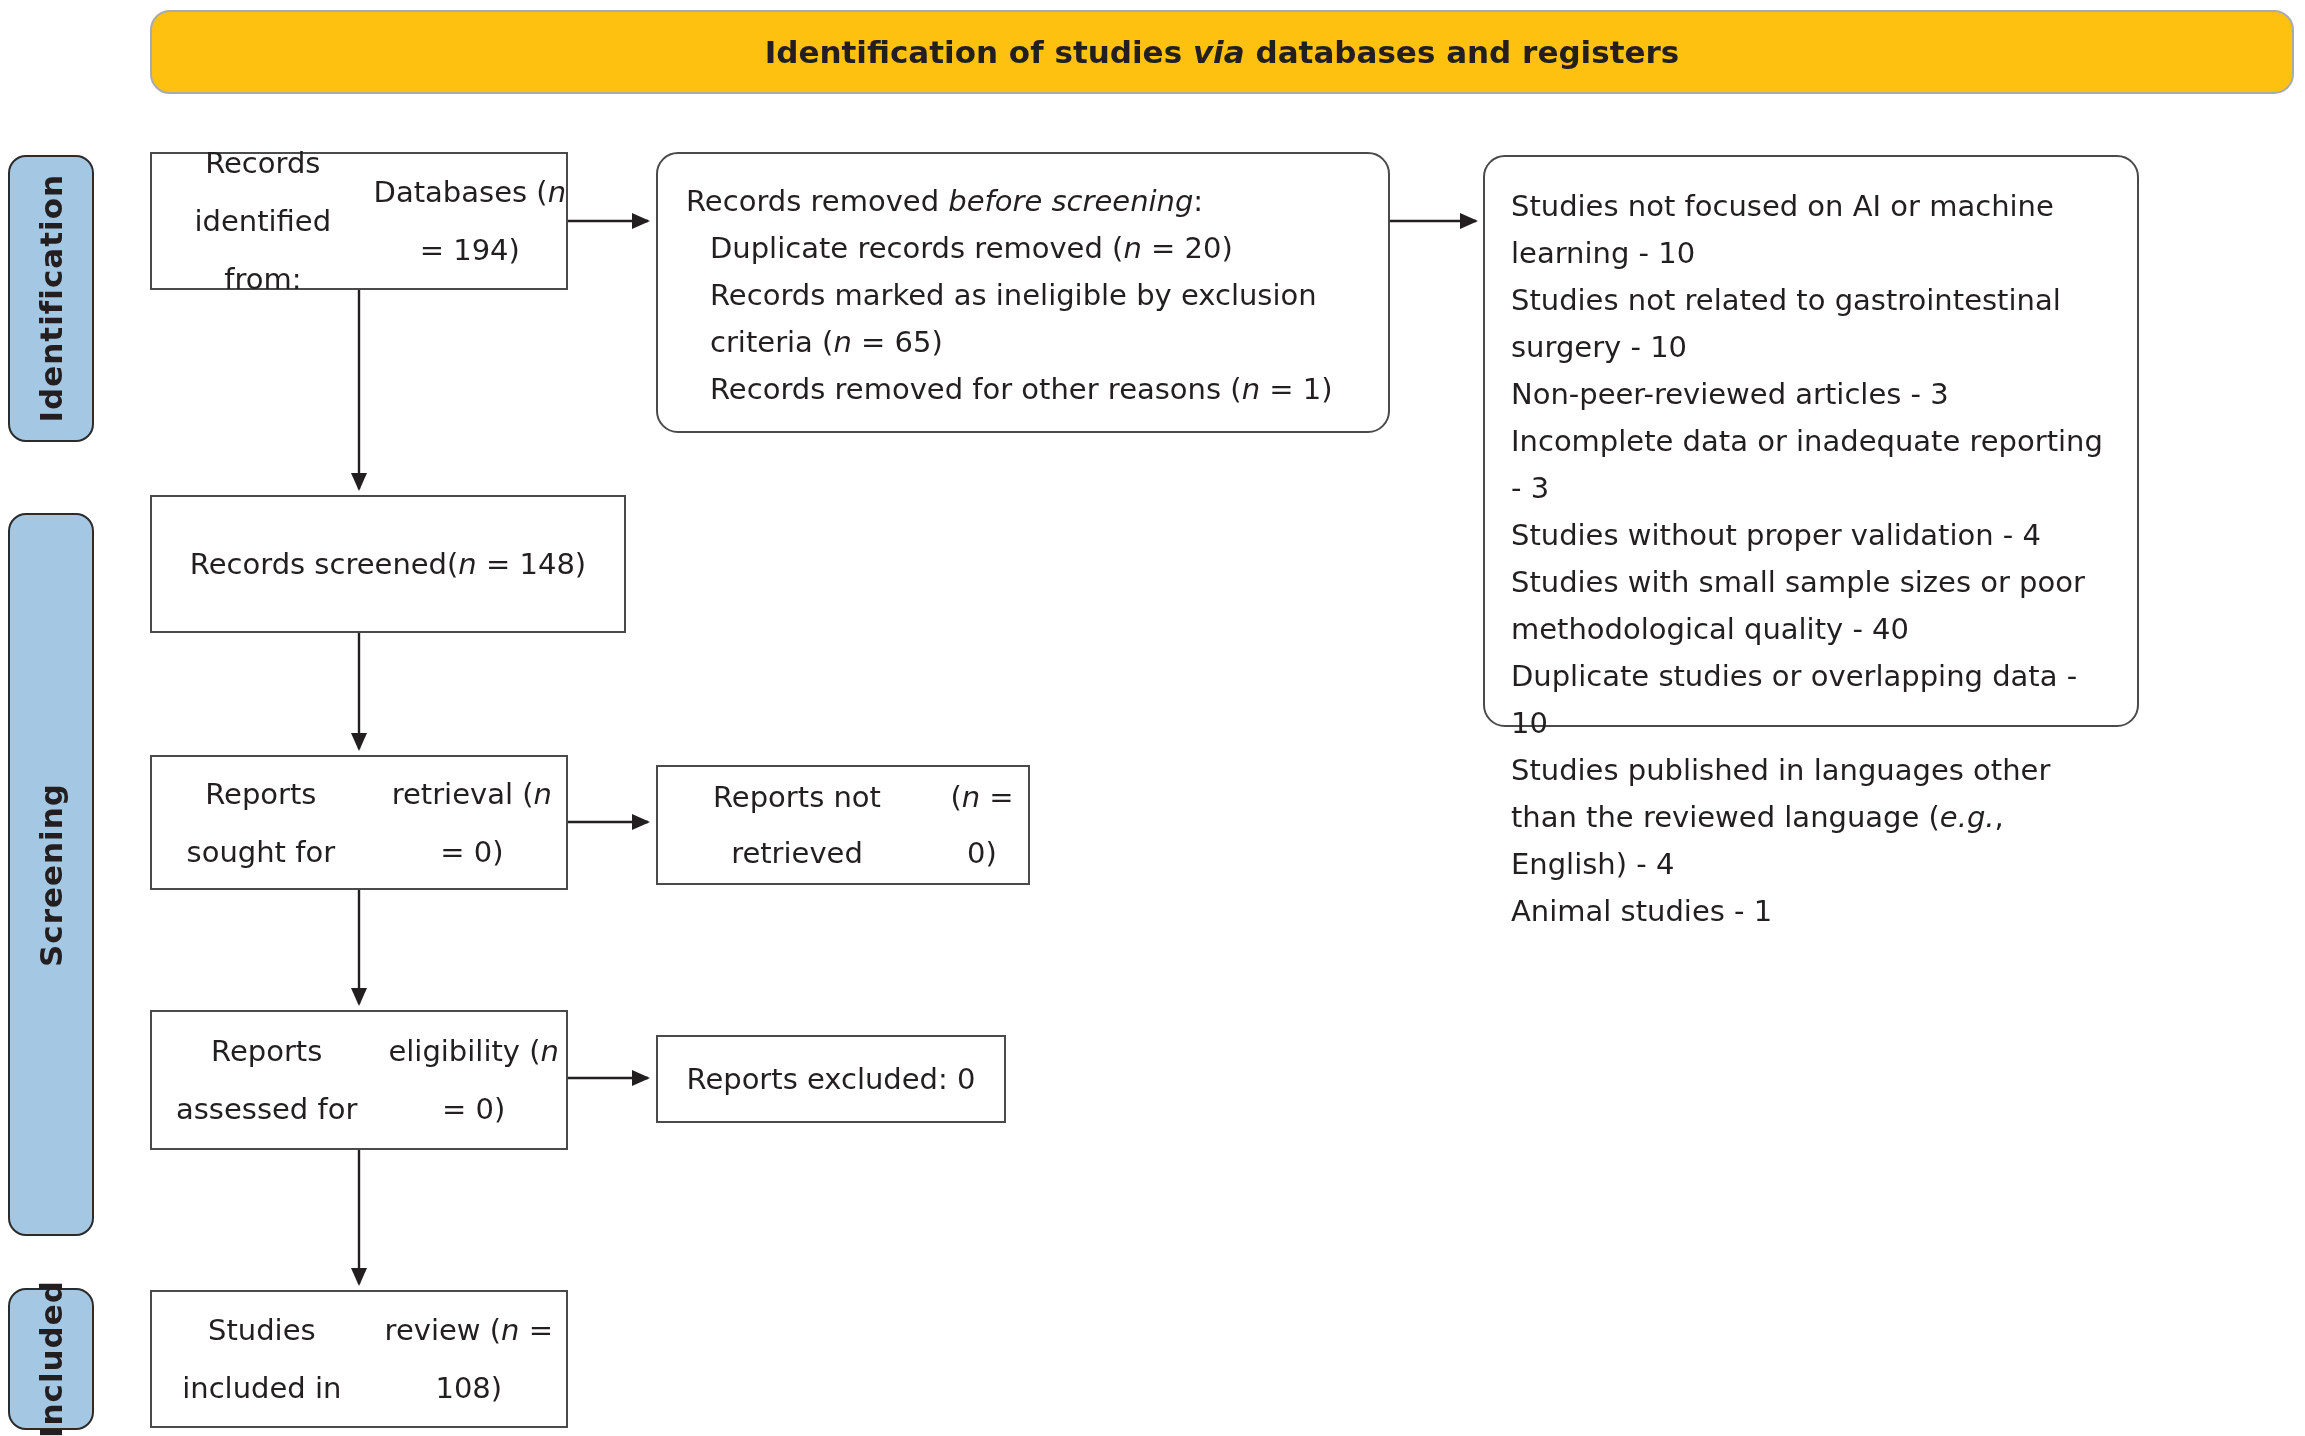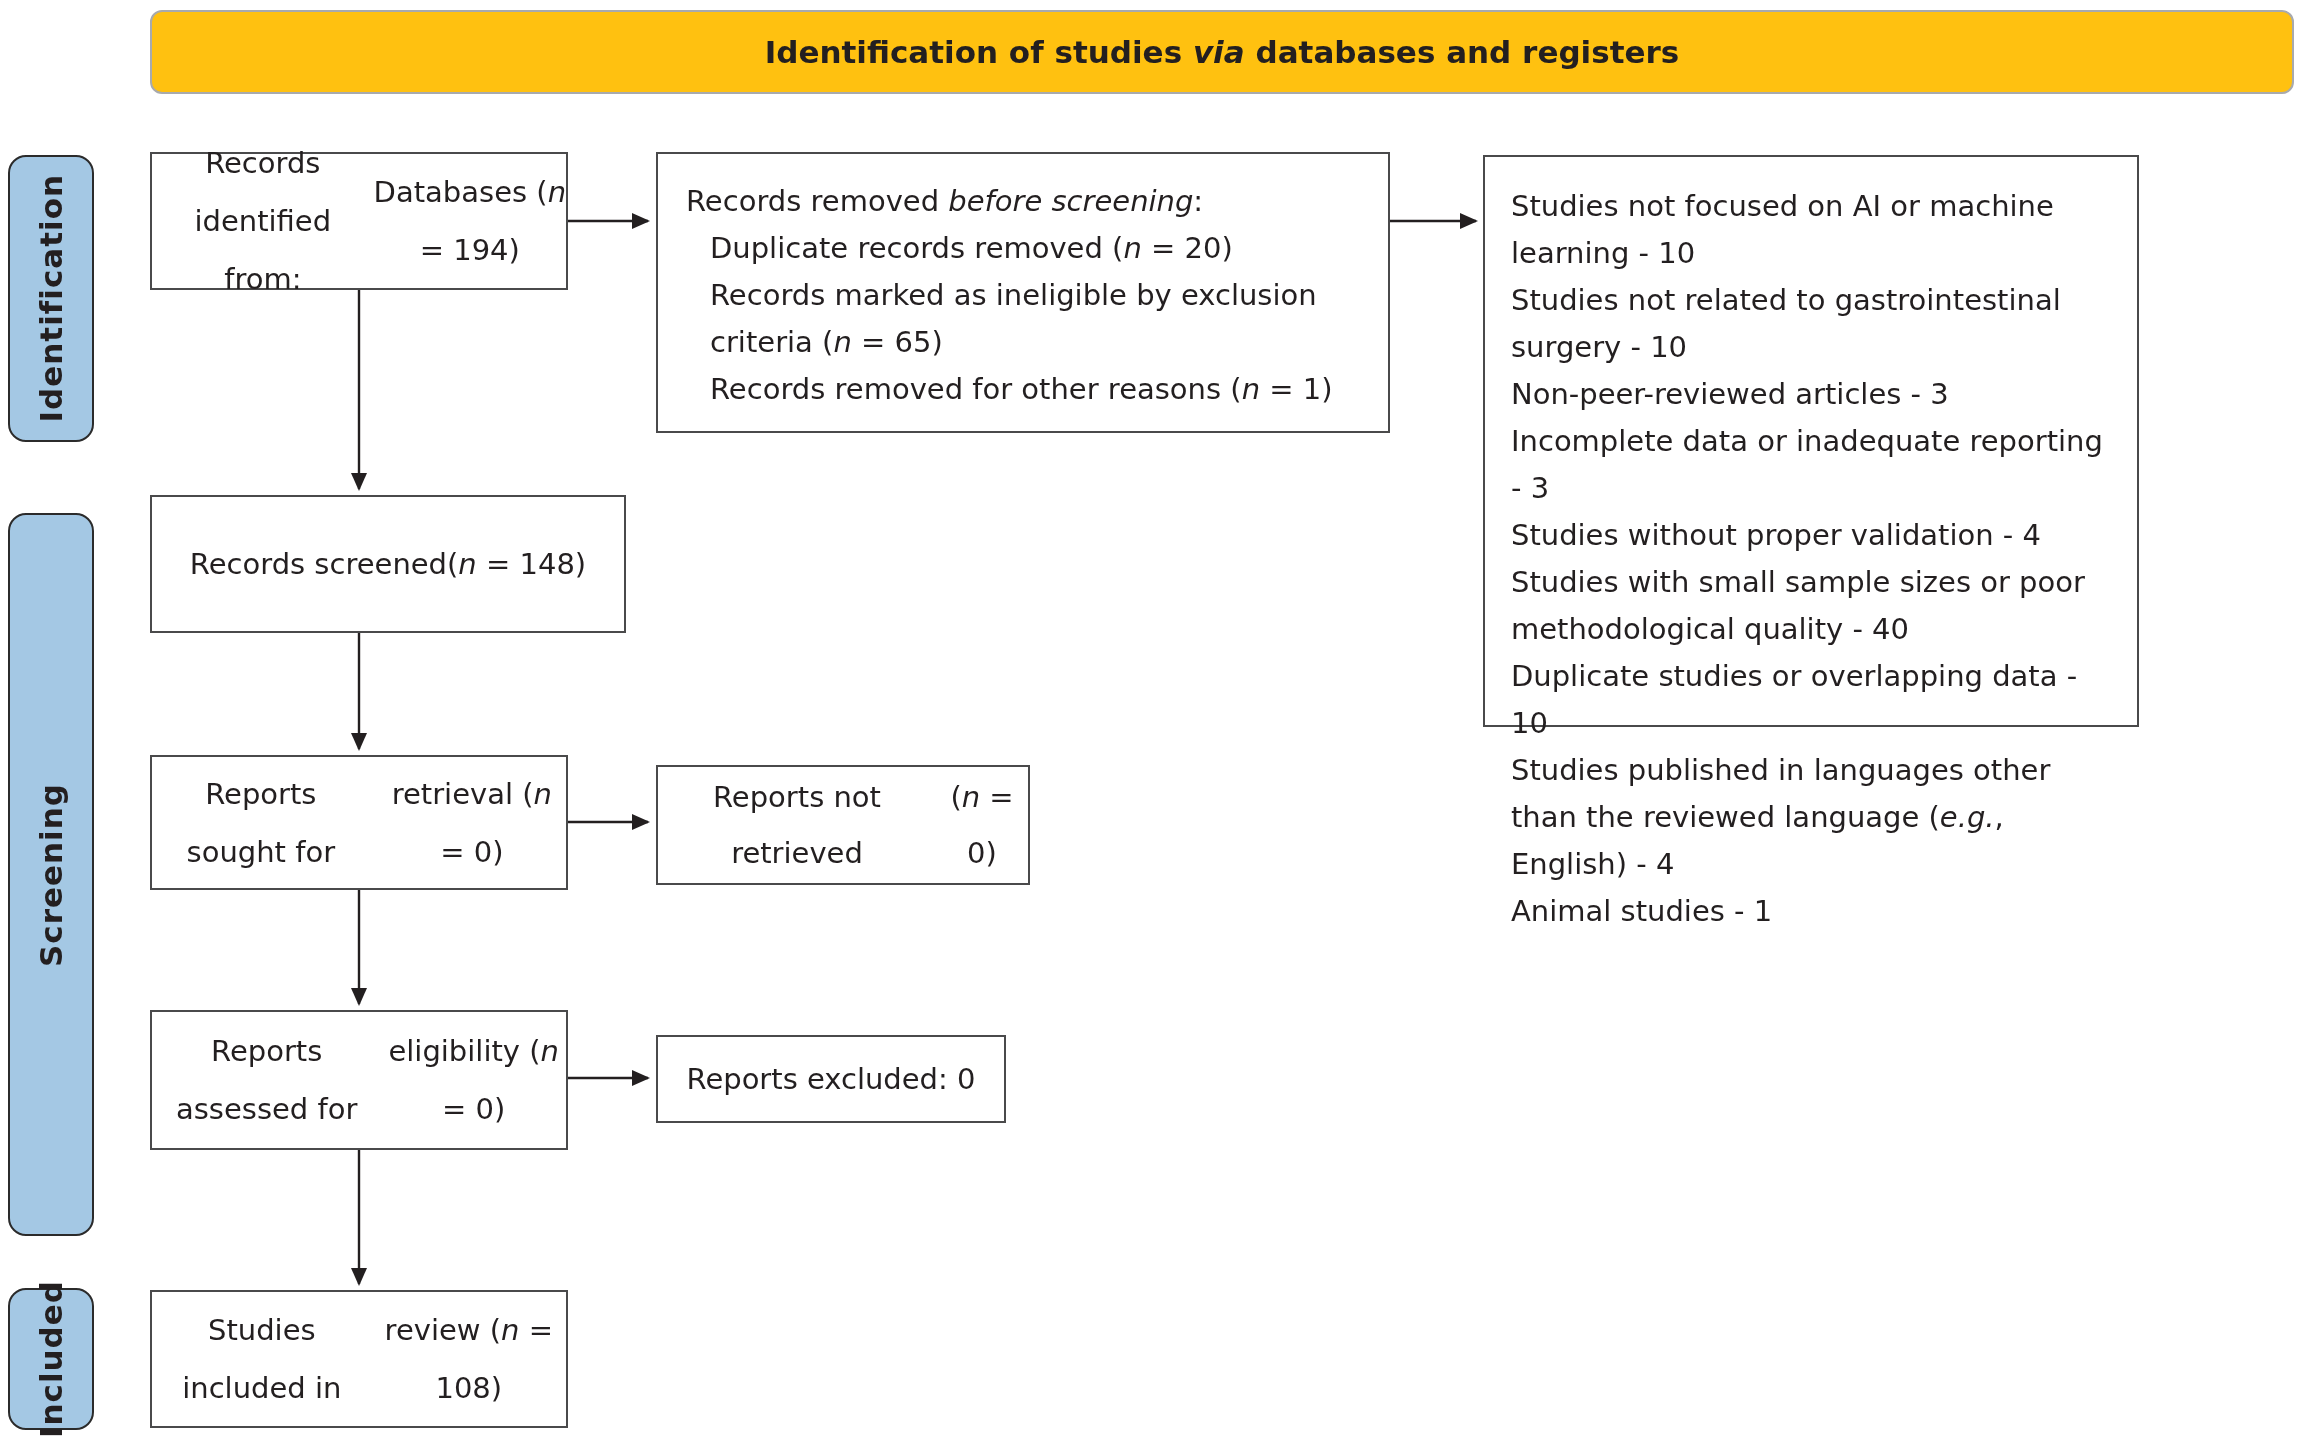--- a/index.html
+++ b/index.html
@@ -6,39 +6,39 @@
     --banner-bg:#FFC110; --banner-border:#A8AAAD; --chip-bg:#A4C8E4; --chip-border:#2B2B2B;
     --box-border:#4A4A4B; --box-bg:#FFFFFF; --text:#231F20; --arrow:#231F20; --page-bg:#FFFFFF;
   }
   html,body{margin:0;padding:0;background:var(--page-bg);}
   #canvas{
     position:relative; width:2305px; height:1436px; background:var(--page-bg);
     font-family:"DejaVu Sans","Liberation Sans",sans-serif; color:var(--text); overflow:hidden;
   }
   .banner{
     position:absolute; left:150px; top:10px; width:2144px; height:84px;
-    background:var(--banner-bg); border:2px solid var(--banner-border); border-radius:12px;
+    background:var(--banner-bg); border:2px solid var(--banner-border); border-radius:20px;
     display:flex; align-items:center; justify-content:center; box-sizing:border-box;
     font-size:31px; font-weight:bold;
   }
   .chip{
     position:absolute; left:8px; width:86px; background:var(--chip-bg);
     border:2px solid var(--chip-border); border-radius:18px; box-sizing:border-box;
     display:flex; align-items:center; justify-content:center;
   }
   .chip span{
     writing-mode:vertical-rl; transform:rotate(180deg);
     font-size:31px; font-weight:bold; letter-spacing:1px; white-space:nowrap;
   }
   .box{
     position:absolute; background:var(--box-bg); border:2px solid var(--box-border);
     box-sizing:border-box; font-size:29px; line-height:58px;
   }
   .box.center{display:flex; flex-direction:row; align-items:center; justify-content:center; text-align:center;}
-  .box.listy{line-height:47px; padding:24px 28px; text-align:left;}
+  .box.listy{line-height:47px; padding:24px 28px; text-align:left;border-radius:22px;}
   .box .indented{padding-left:24px;}
   i{font-style:italic;}
   svg.arrows{position:absolute; left:0; top:0; pointer-events:none;}
 </style>
 </head>
 <body>
 
 <div id="canvas">
 
   <div class="banner">

